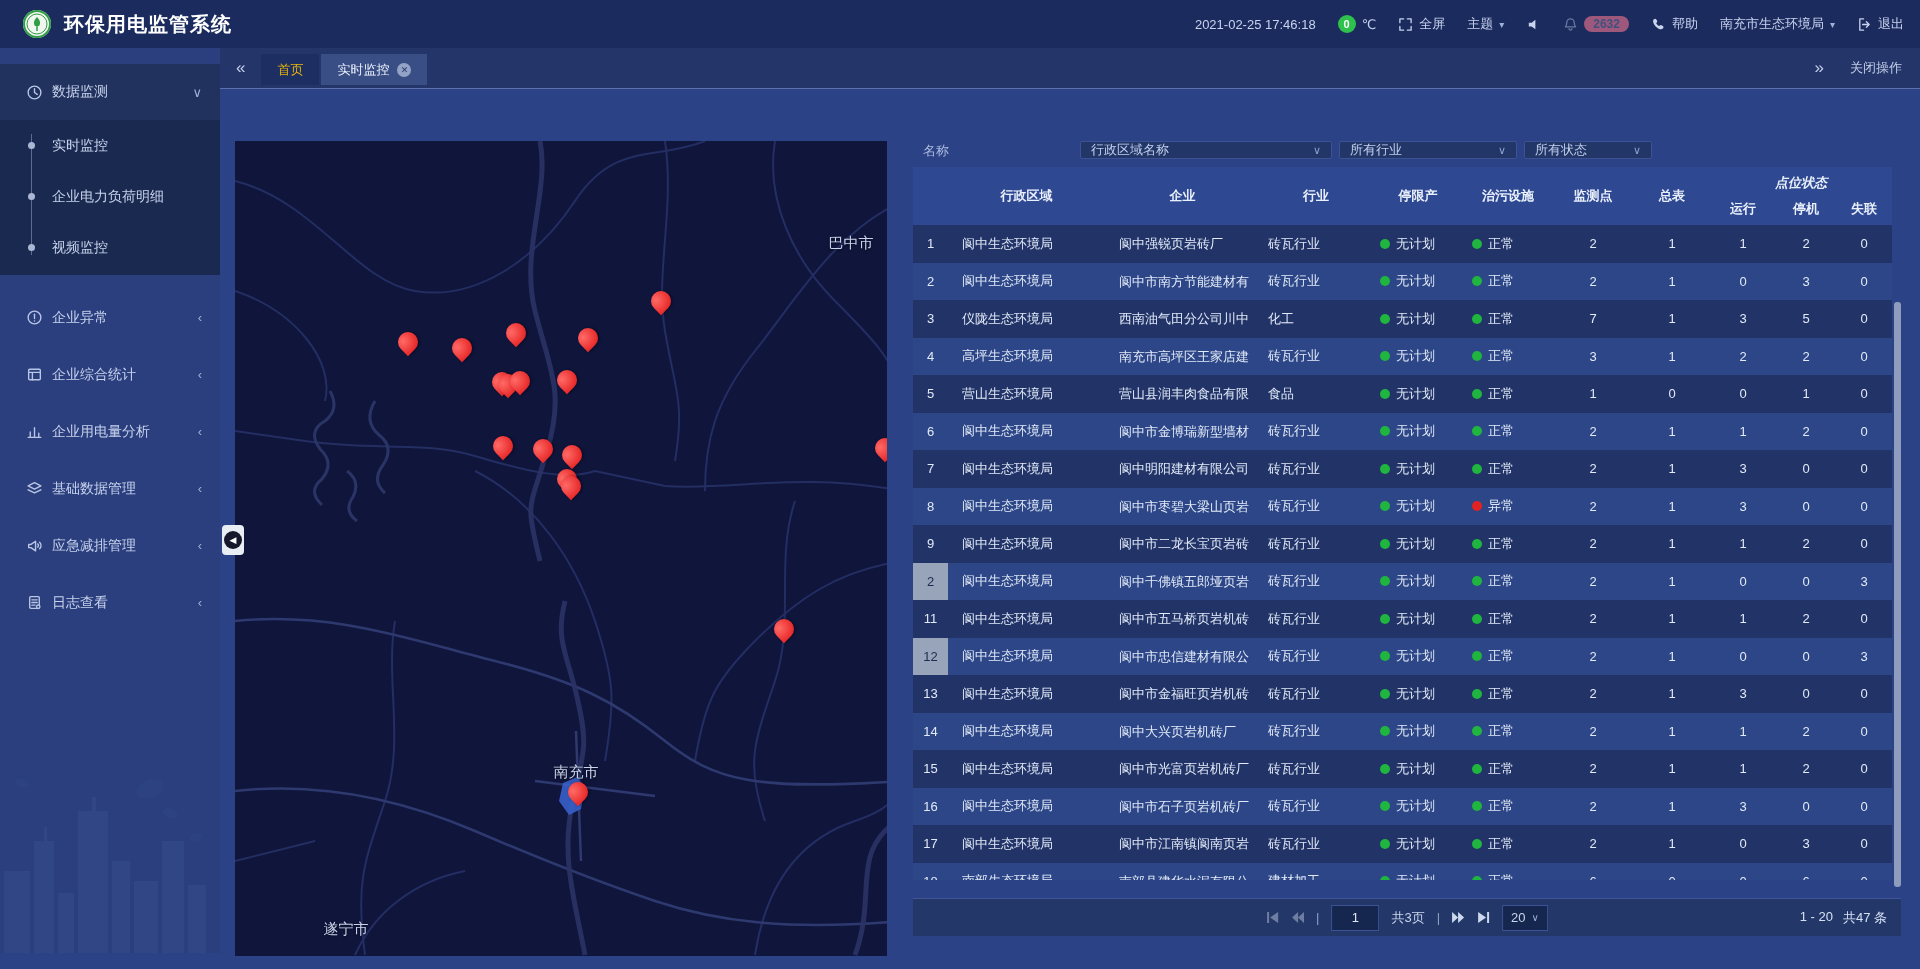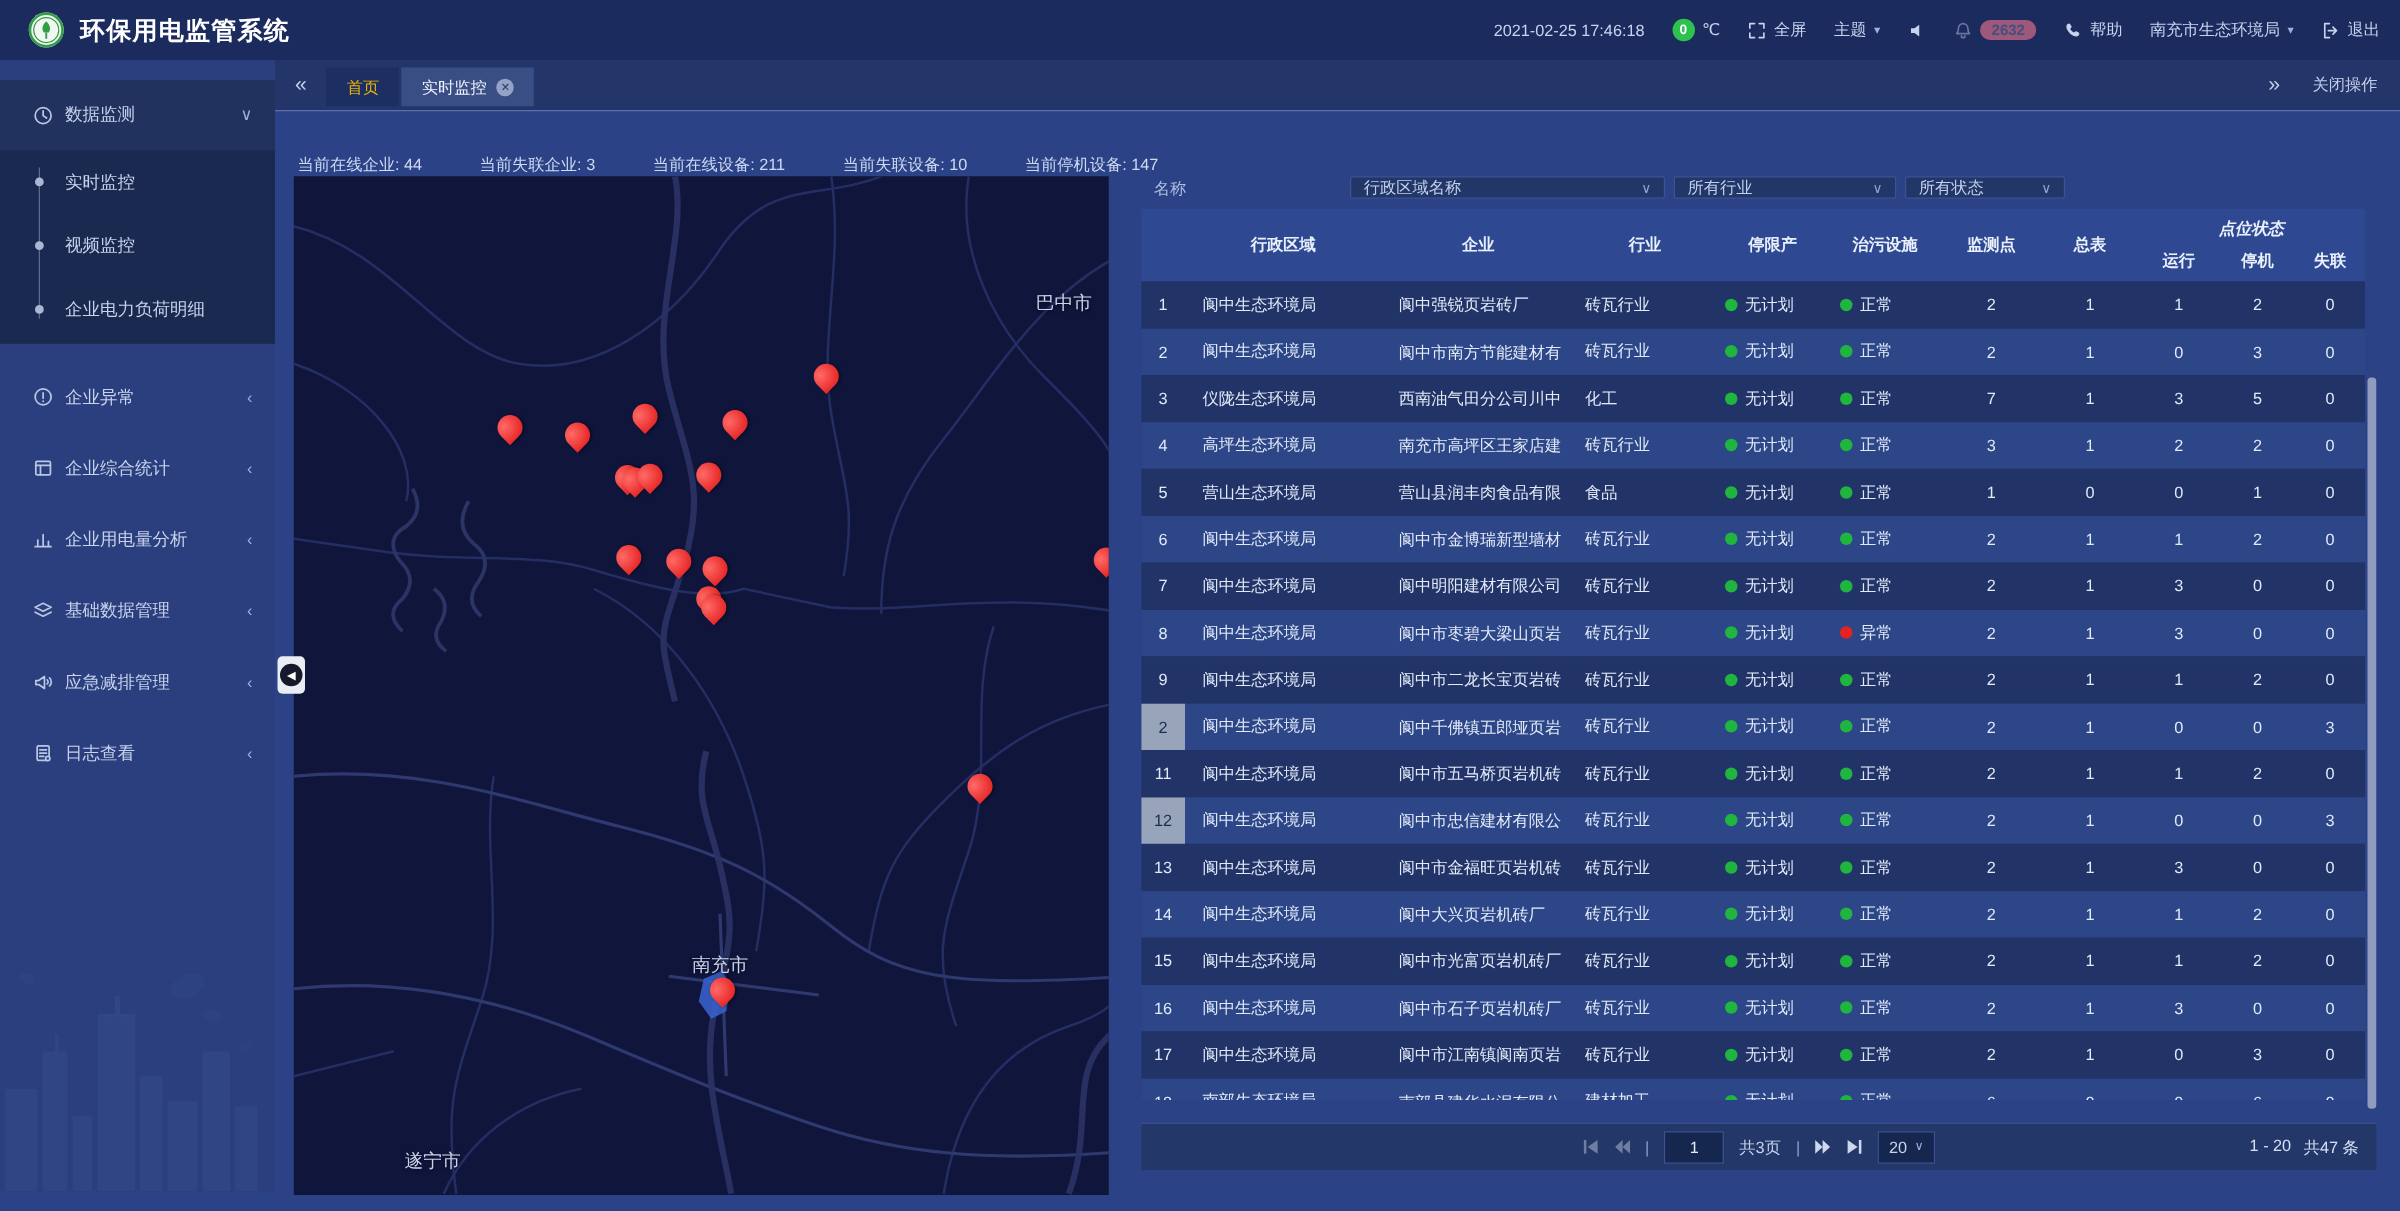--- a/index.html
+++ b/index.html
@@ -169,24 +169,24 @@
                 <path d="M8 4.5V8l2.6 1.8"></path>
               </svg></span>
             <span class="s-label">数据监测</span>
             <span class="s-caret">∨</span>
           </div>
           <div class="submenu">
             <div class="subitem active">
               <span class="s-label">实时监控</span>
             </div>
             <div class="subitem">
+              <span class="s-label">企业电力负荷明细</span>
+            </div>
+            <div class="subitem">
               <span class="s-label">视频监控</span>
-            </div>
-            <div class="subitem">
-              <span class="s-label">企业电力负荷明细</span>
             </div>
           </div>
         </div>
         <div class="side-group">
           <div class="side-item plain-first">
             <span class="s-icon"><svg viewBox="0 0 16 16">
                 <circle cx="8" cy="8" r="6"></circle>
                 <path d="M8 5v4"></path>
                 <circle cx="8" cy="11.3" r=".7" fill="#b9c6e4" stroke="none"></circle>
               </svg></span>
@@ -276,27 +276,20 @@
           <span class="tab-close">✕</span>
         </div>
       </div>
     <div class="tab-actions">
       <span class="tab-scroll" style="padding:0">»</span>
       <span>关闭操作</span>
     </div>
   </div>
 
   <main class="content">
-    <div class="statsbar" id="statsbar">
-        <span>当前在线企业: 44</span>
-        <span>当前失联企业: 3</span>
-        <span>当前在线设备: 211</span>
-        <span>当前失联设备: 10</span>
-        <span>当前停机设备: 147</span>
-      </div>
 
     <section class="map">
       <svg width="668" height="815" viewBox="0 0 668 815" style="position:absolute;left:0;top:0">
         <g fill="none" stroke="#232e62" stroke-width="2">
           <path d="M0 40 C80 60 120 140 180 150 S300 120 340 60 S420 20 470 0"></path>
           <path d="M0 150 C60 170 100 220 90 260"></path>
           <path d="M0 290 L70 300 C140 310 190 300 240 315 S330 340 360 330 L430 345 C500 350 560 330 668 350"></path>
           <path d="M668 60 C600 90 560 160 520 210 S470 300 470 350"></path>
           <path d="M540 0 C530 60 560 120 600 160 S660 220 668 260"></path>
           <path d="M430 0 C440 70 420 130 430 190 S450 260 440 320"></path>

